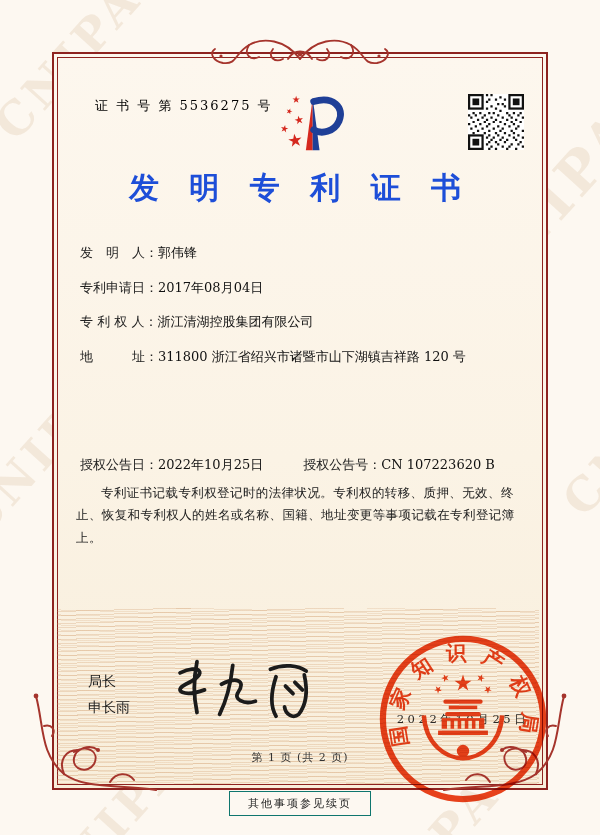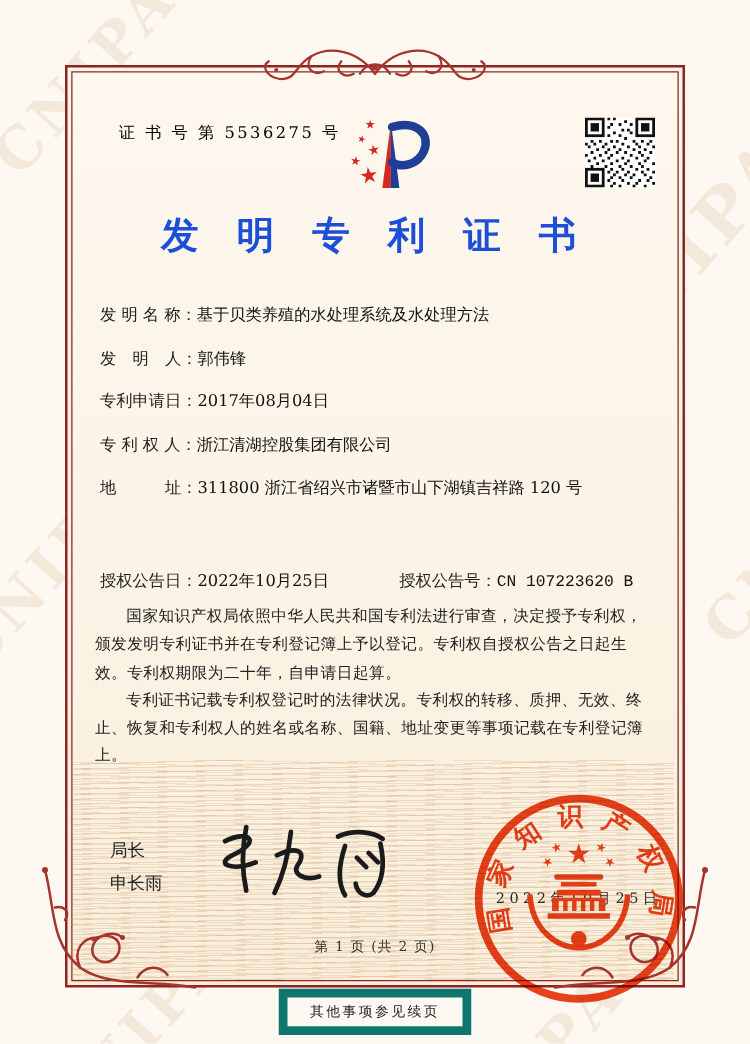--- a/index.html
+++ b/index.html
@@ -30,35 +30,35 @@
 
   .title{position:absolute;left:0;top:168px;width:600px;text-align:center;
          font-size:30px;font-weight:700;color:#1d4ed8;letter-spacing:10px;white-space:pre;}
 
   .fields{position:absolute;left:80px;top:243px;width:450px;}
   .field{margin-bottom:15.5px;font-size:13px;color:#1a1a1a;line-height:19px;}
   .flabel{display:inline-block;white-space:pre;color:#222;}
   .fvalue{color:#111;}
 
   .grant-row{position:absolute;left:80px;top:456px;width:460px;font-size:13px;color:#1a1a1a;white-space:nowrap;}
-  .grant-row .pair2{margin-left:52px;font-family:Liberation Mono, monospace;}
+  .grant-row .pair2{margin-left:36px;}
 
   .body-text{position:absolute;left:76px;top:482px;width:450px;font-size:12.5px;
              line-height:1.78;color:#222;letter-spacing:.4px;}
   .body-text p{margin:0;text-indent:2em;}
 
   .signer{position:absolute;left:88px;top:668px;font-size:14px;color:#222;line-height:26px;}
   .sig-svg{position:absolute;left:165px;top:648px;width:160px;height:80px;}
 
   .seal{position:absolute;left:374px;top:630px;width:178px;height:178px;mix-blend-mode:multiply;opacity:.95;}
 
   .page-info{position:absolute;left:0;top:750px;width:600px;text-align:center;font-size:11px;color:#333;letter-spacing:1px;}
 
   .footer-note{position:absolute;left:50%;top:791px;transform:translateX(-50%);
-      border:7px solid #0f766e;padding:4px 18px;font-size:11px;color:#222;letter-spacing:2px;background:rgba(253,248,241,.6);}
+      border:1px solid #0f766e;padding:4px 18px;font-size:11px;color:#222;letter-spacing:2px;background:rgba(253,248,241,.6);}
 
   .flourish-top{position:absolute;left:185px;top:29px;width:230px;height:46px;}
   .flourish-bl{position:absolute;left:30px;top:690px;width:130px;height:105px;}
   .flourish-br{position:absolute;left:440px;top:690px;width:130px;height:105px;transform:scaleX(-1);}
 </style>
 </head>
 <body>
 
 <div class="page">
 
@@ -147,23 +147,20 @@
         <rect x="40" y="4" width="6" height="6"></rect>
         <rect x="4" y="40" width="6" height="6"></rect>
       <path d="M16 0h2v2h-2z M20 0h2v2h-2z M28 2h2v2h-2z M18 4h2v2h-2z M24 4h2v2h-2z M32 4h2v2h-2z M16 6h2v2h-2z M26 8h2v2h-2z M30 8h2v2h-2z M20 10h2v2h-2z M32 10h2v2h-2z M16 12h2v2h-2z M24 12h2v2h-2z M28 14h2v2h-2z M4 16h2v2h-2z M10 16h2v2h-2z M18 16h2v2h-2z M22 16h2v2h-2z M34 16h2v2h-2z M40 16h2v2h-2z M46 16h2v2h-2z M0 18h2v2h-2z M6 18h2v2h-2z M14 18h2v2h-2z M26 18h2v2h-2z M36 18h2v2h-2z M44 18h2v2h-2z M2 20h2v2h-2z M12 20h2v2h-2z M20 20h2v2h-2z M30 20h2v2h-2z M38 20h2v2h-2z M48 20h2v2h-2z M8 22h2v2h-2z M16 22h2v2h-2z M24 22h2v2h-2z M34 22h2v2h-2z M42 22h2v2h-2z M4 24h2v2h-2z M14 24h2v2h-2z M22 24h2v2h-2z M28 24h2v2h-2z M38 24h2v2h-2z M46 24h2v2h-2z M0 26h2v2h-2z M10 26h2v2h-2z M18 26h2v2h-2z M32 26h2v2h-2z M40 26h2v2h-2z M6 28h2v2h-2z M16 28h2v2h-2z M26 28h2v2h-2z M36 28h2v2h-2z M44 28h2v2h-2z M2 30h2v2h-2z M12 30h2v2h-2z M22 30h2v2h-2z M30 30h2v2h-2z M42 30h2v2h-2z M8 32h2v2h-2z M18 32h2v2h-2z M28 32h2v2h-2z M38 32h2v2h-2z M48 32h2v2h-2z M4 34h2v2h-2z M14 34h2v2h-2z M24 34h2v2h-2z M32 34h2v2h-2z M40 34h2v2h-2z M18 36h2v2h-2z M26 36h2v2h-2z M36 36h2v2h-2z M44 36h2v2h-2z M16 38h2v2h-2z M22 38h2v2h-2z M30 38h2v2h-2z M40 38h2v2h-2z M48 38h2v2h-2z M20 40h2v2h-2z M28 40h2v2h-2z M34 40h2v2h-2z M42 40h2v2h-2z M18 42h2v2h-2z M24 42h2v2h-2z M32 42h2v2h-2z M46 42h2v2h-2z M16 44h2v2h-2z M26 44h2v2h-2z M38 44h2v2h-2z M44 44h2v2h-2z M20 46h2v2h-2z M30 46h2v2h-2z M36 46h2v2h-2z M48 46h2v2h-2z M18 48h2v2h-2z M24 48h2v2h-2z M34 48h2v2h-2z M42 48h2v2h-2z"></path>
     </g>
   </svg>
 
   <div class="title">发 明 专 利 证 书</div>
 
   <div class="fields">
     <div class="field">
-      <span class="flabel">发 明 名 称：</span><span class="fvalue">基于贝类养殖的水处理系统及水处理方法</span>
-    </div>
-    <div class="field">
       <span class="flabel">发　明　人：</span><span class="fvalue">郭伟锋</span>
     </div>
     <div class="field">
       <span class="flabel">专利申请日：</span><span class="fvalue">2017年08月04日</span>
     </div>
     <div class="field">
       <span class="flabel">专 利 权 人：</span><span class="fvalue">浙江清湖控股集团有限公司</span>
     </div>
     <div class="field">
       <span class="flabel">地　　　址：</span><span class="fvalue">311800 浙江省绍兴市诸暨市山下湖镇吉祥路 120 号</span>
@@ -173,21 +170,20 @@
   <div class="grant-row">
     <span class="pair1">
       <span class="flabel">授权公告日：</span><span class="fvalue">2022年10月25日</span>
     </span>
     <span class="pair2">
       <span class="flabel">授权公告号：</span><span class="fvalue">CN 107223620 B</span>
     </span>
   </div>
 
   <div class="body-text">
-    <p>国家知识产权局依照中华人民共和国专利法进行审查，决定授予专利权，颁发发明专利证书并在专利登记簿上予以登记。专利权自授权公告之日起生效。专利权期限为二十年，自申请日起算。</p>
     <p>专利证书记载专利权登记时的法律状况。专利权的转移、质押、无效、终止、恢复和专利权人的姓名或名称、国籍、地址变更等事项记载在专利登记簿上。</p>
   </div>
 
   <div class="signer">
     <div>局长</div>
     <div>申长雨</div>
   </div>
 
   <svg class="sig-svg" viewBox="0 0 170 80">
     <g stroke="#1b1b1b" stroke-width="4" fill="none" stroke-linecap="round" stroke-linejoin="round">

